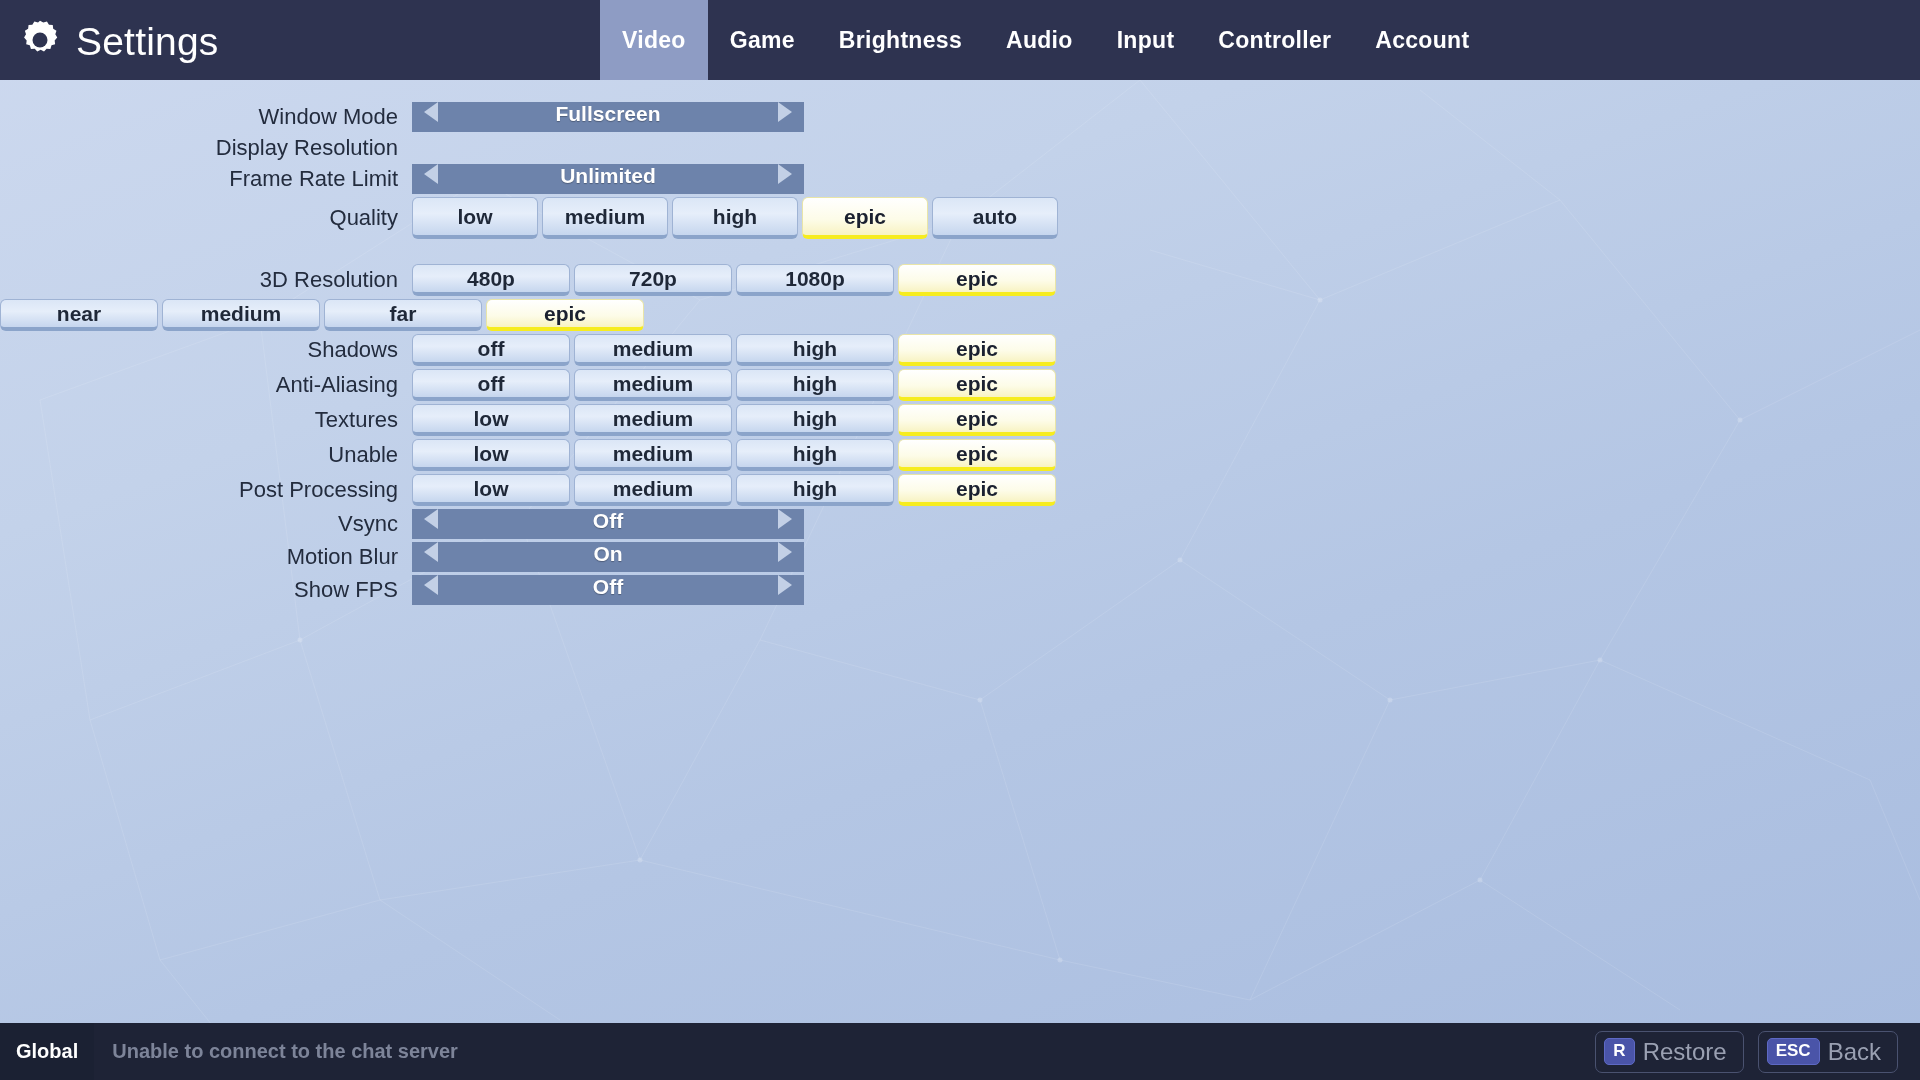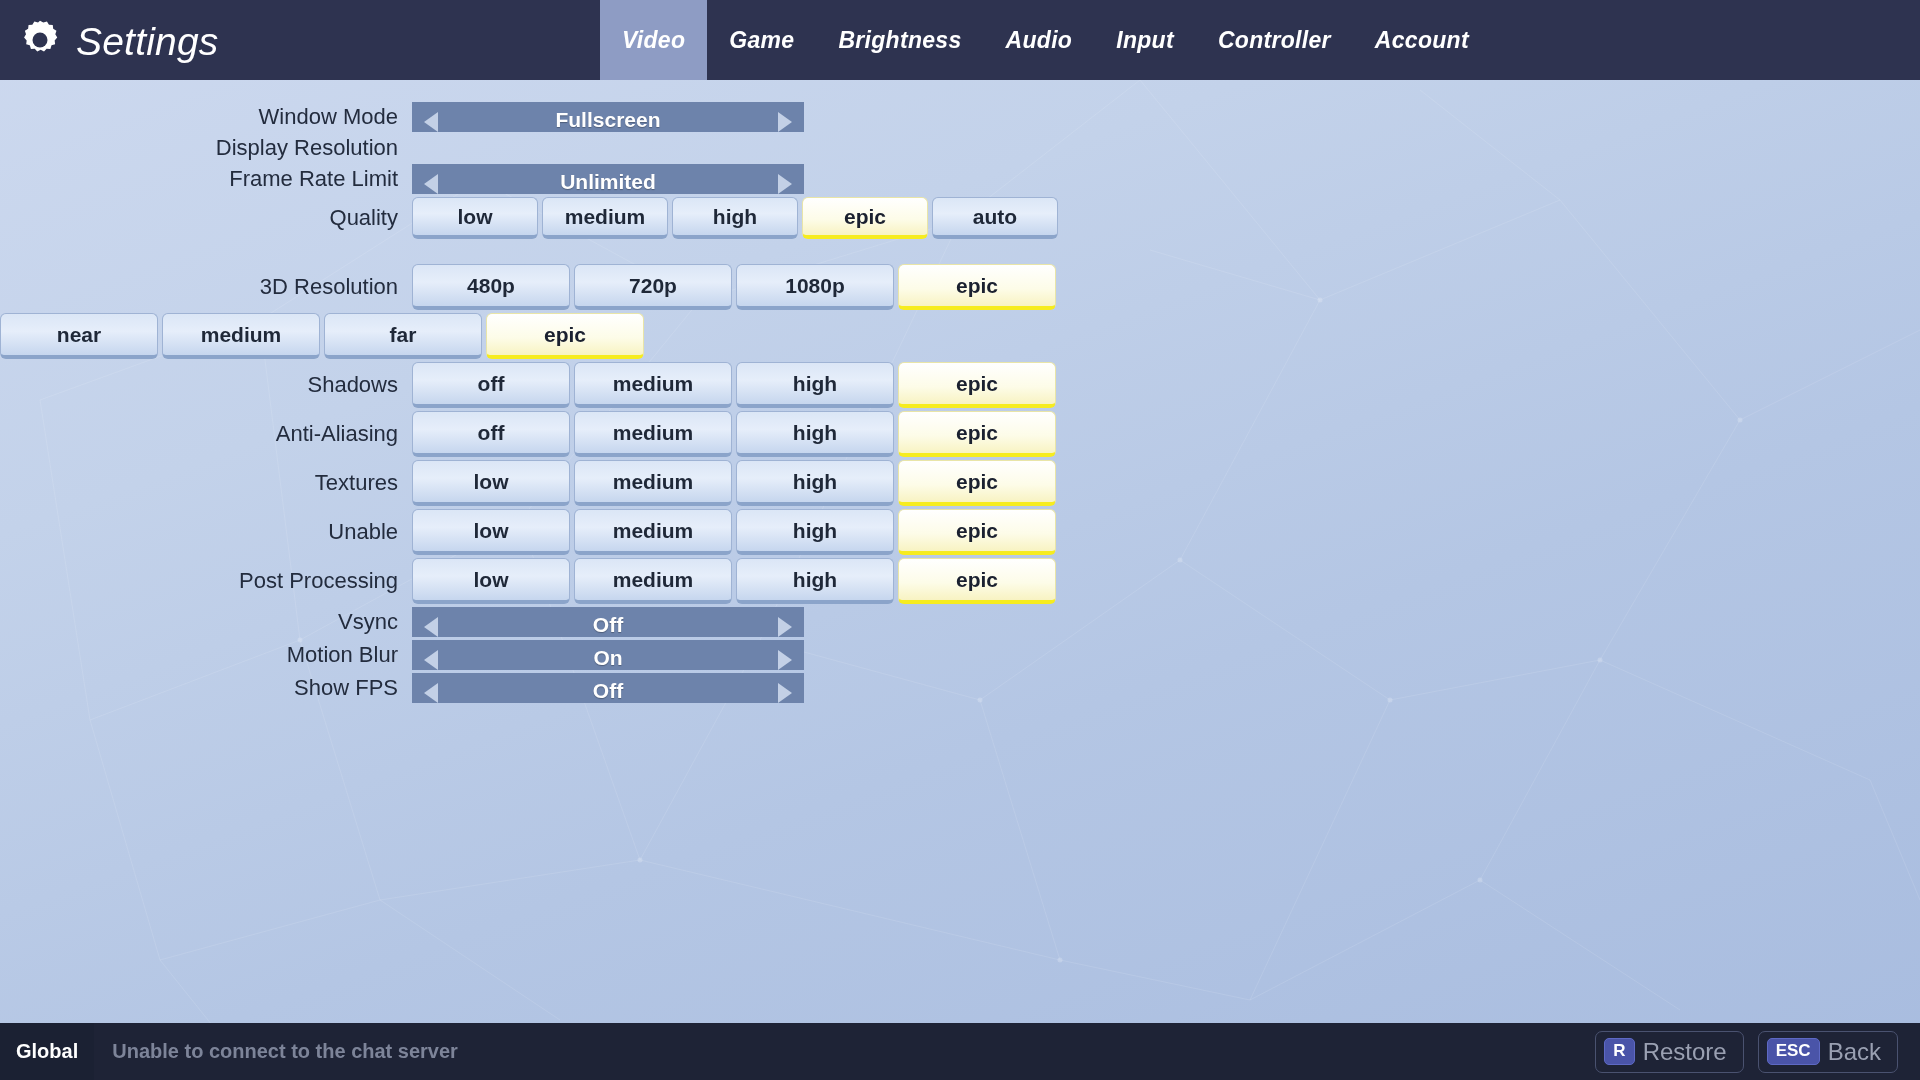--- a/index.html
+++ b/index.html
@@ -28,21 +28,20 @@
   }
 
   
   #header {
     position: relative;
     height: 80px;
     background: #2e3350;
     display: flex;
     align-items: stretch;
     z-index: 5;
-    font-style: italic;
   }
   #brand {
     display: flex;
     align-items: center;
     gap: 14px;
     padding-left: 18px;
     min-width: 600px;
   }
   #gear-icon { width: 44px; height: 44px; display: block; }
   #app-title {
@@ -94,21 +93,21 @@
     font-weight: 400;
     white-space: nowrap;
   }
 
   
   .spinner {
     width: 392px;
     height: 30px;
     background: #6d83ab;
     display: flex;
-    align-items: flex-end;
+    align-items: flex-start;
     justify-content: space-between;
     padding: 0 12px;
     cursor: pointer;
     position: relative;
     gap: 48px;
   }
   .spinner .arrow {
     width: 0; height: 0;
     border-top: 10px solid transparent;
     border-bottom: 10px solid transparent;
@@ -122,21 +121,21 @@
     color: #ffffff;
     font-size: 21px;
     font-weight: bold;
     text-shadow: 0 1px 1px rgba(0,0,0,.28);
     white-space: nowrap;
   }
 
   
   .opts { display: flex; align-items: center; }
   .opt {
-    height: 46px;
+    height: 32px;
     display: flex;
     align-items: center;
     justify-content: center;
     border-radius: 6px;
     font-size: 21px;
     font-weight: bold;
     color: #1f2838;
     cursor: pointer;
     margin-right: 4px;
     border: 1px solid #9fb3d4;

